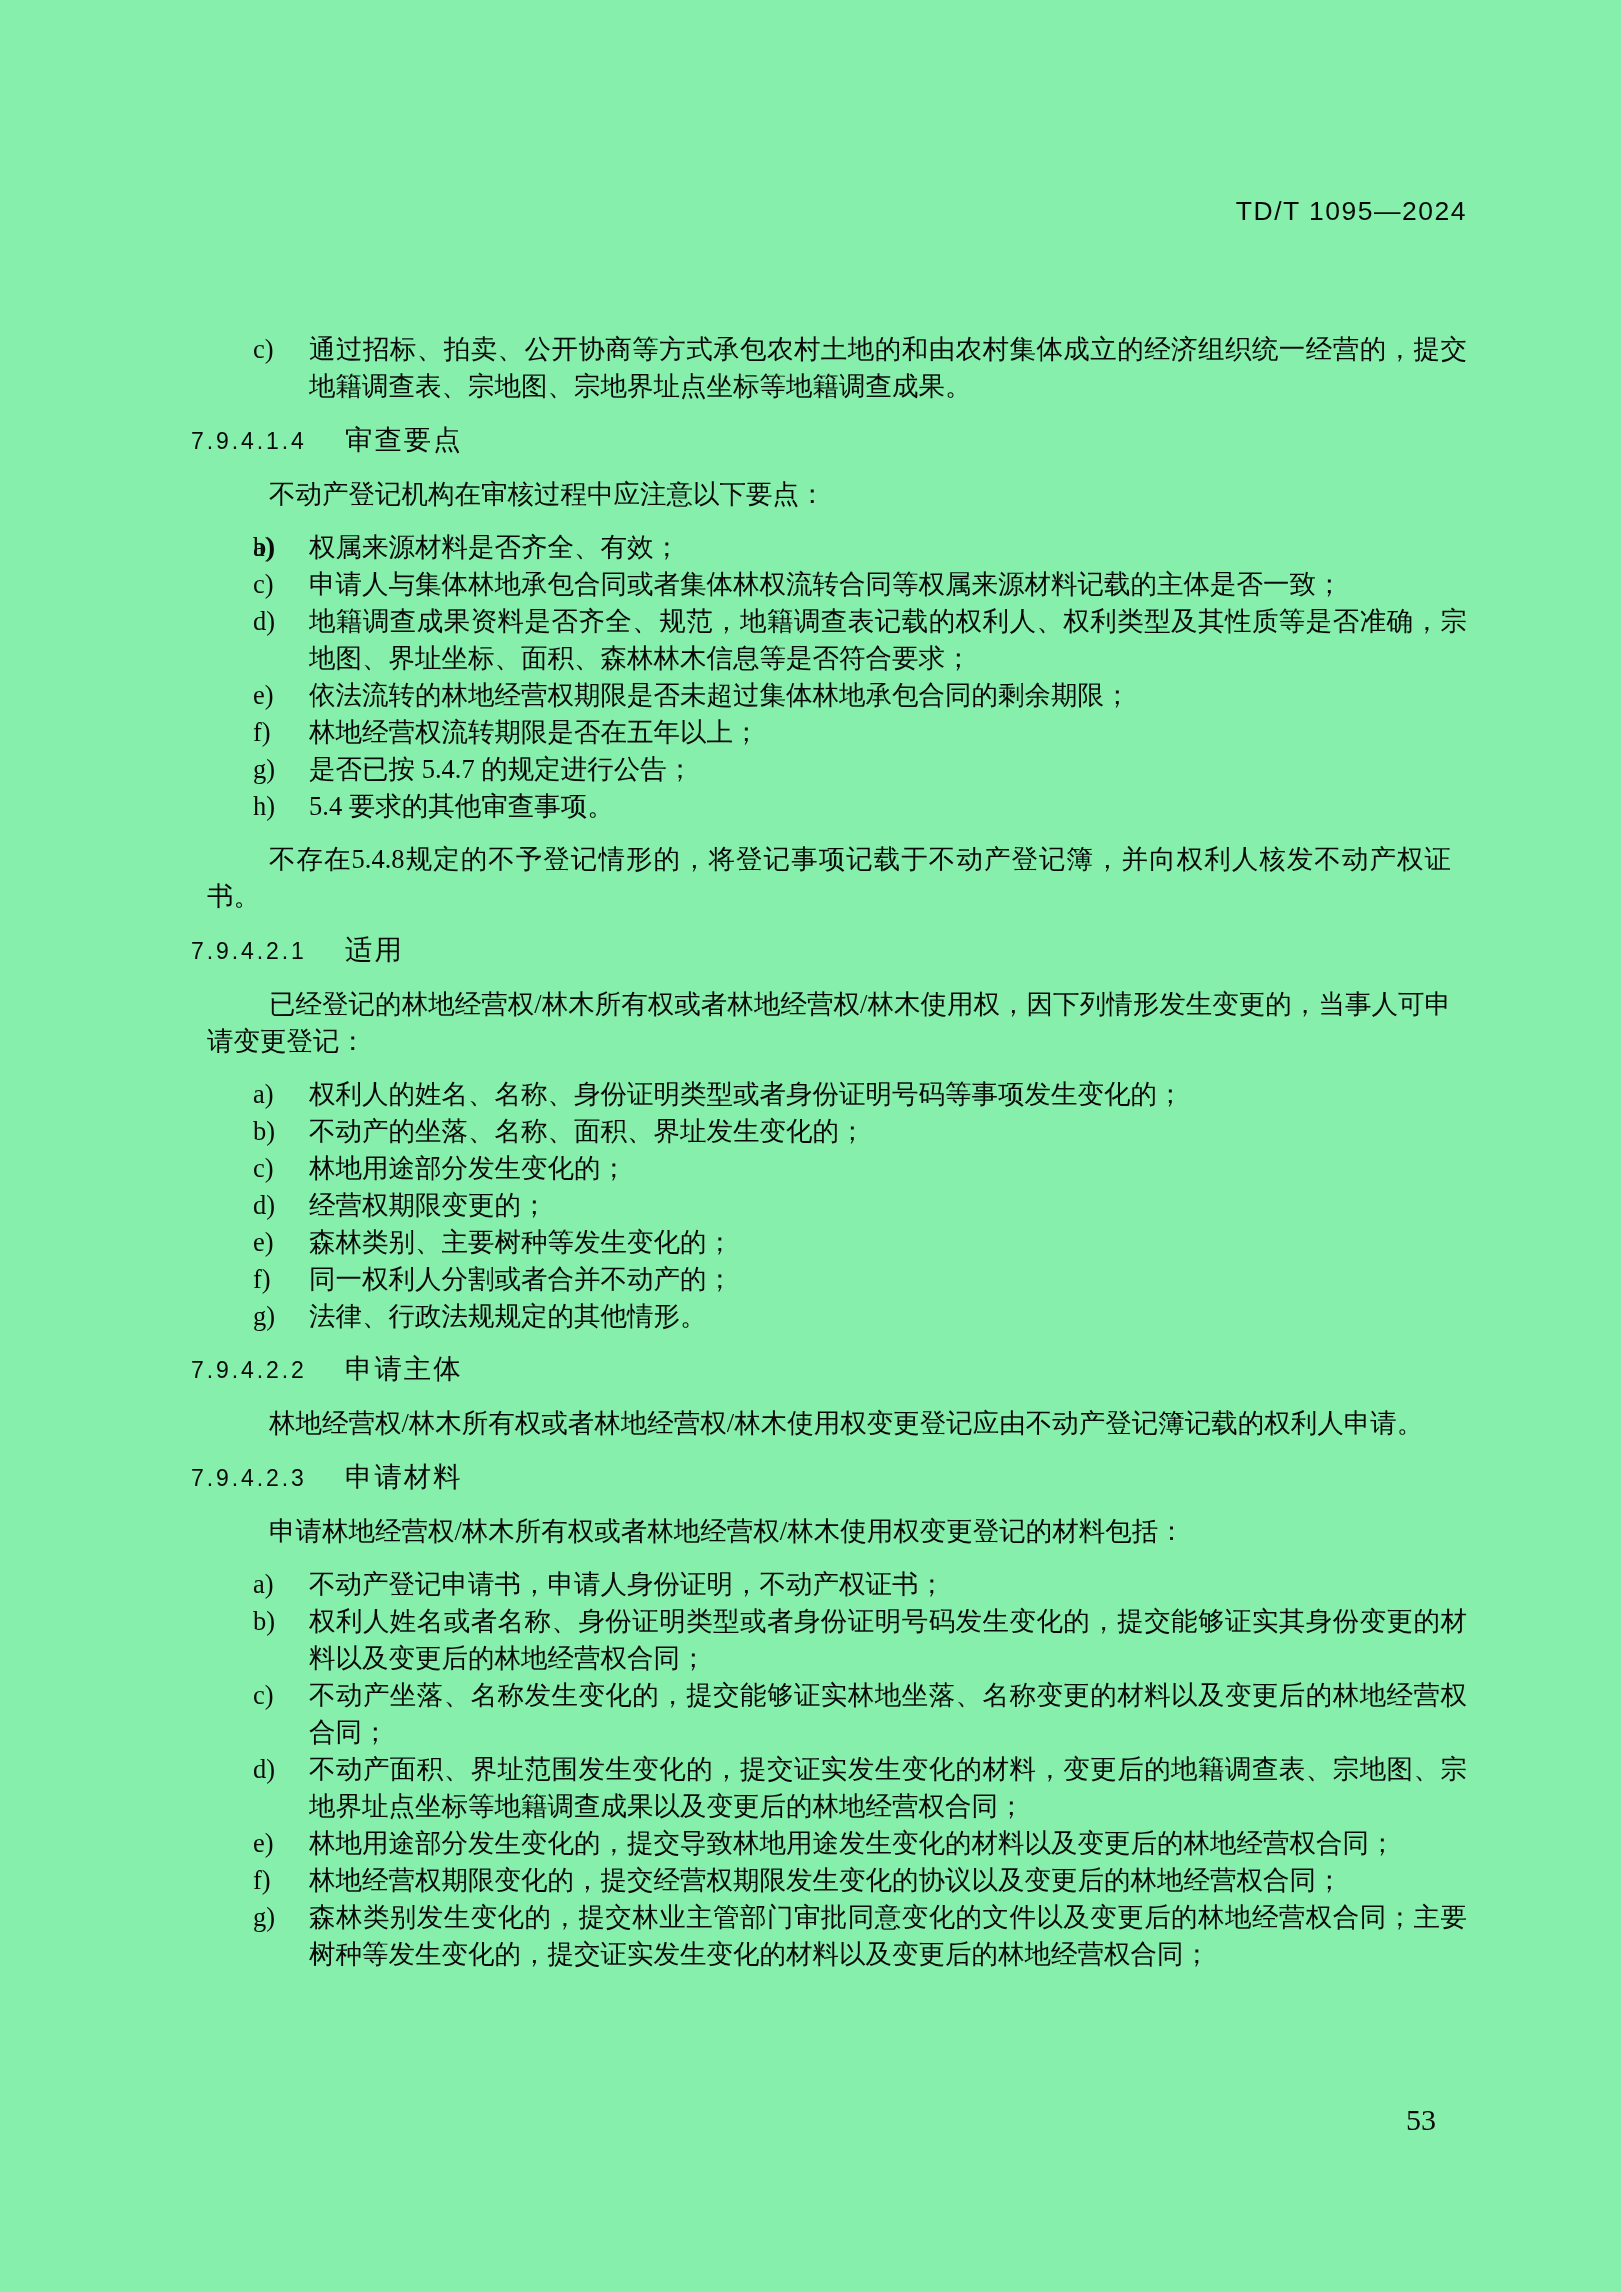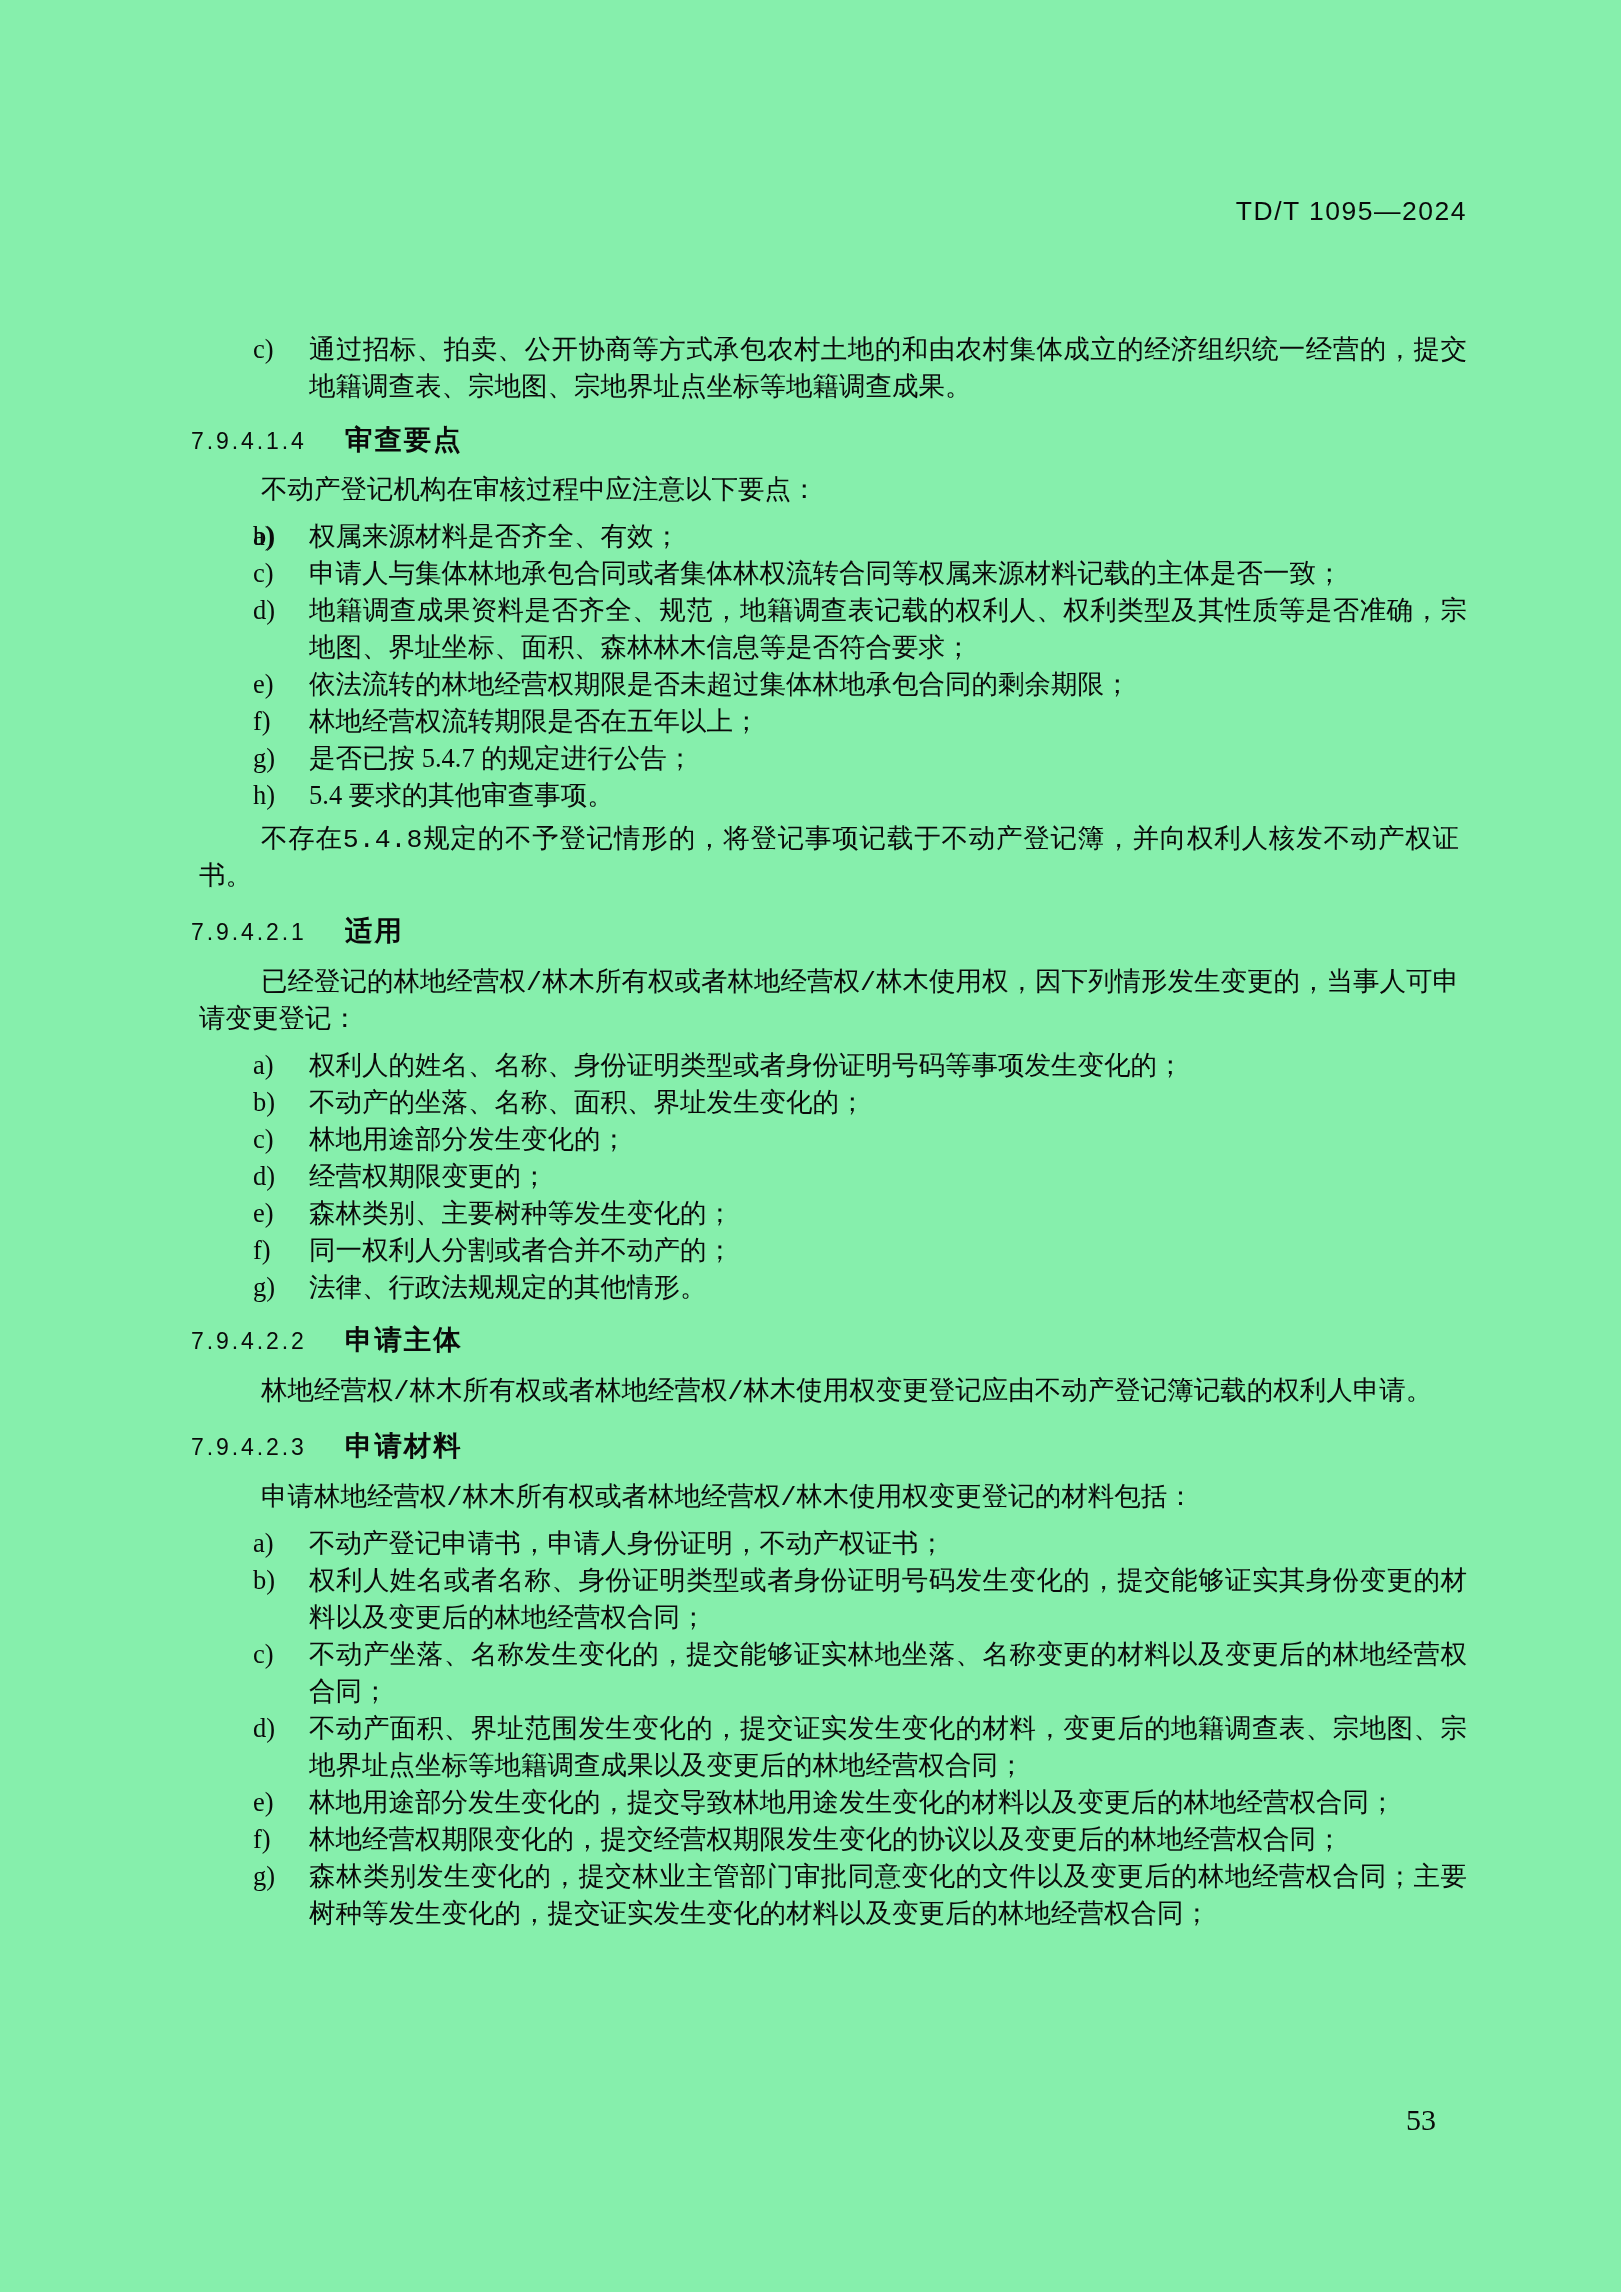--- a/index.html
+++ b/index.html
@@ -24,23 +24,22 @@
   .doc-body{
     position:absolute;
     left:191px;top:331px;
     width:1276px;
     font-size:26.5px;
     line-height:37px;
     text-align:justify;
     text-justify:inter-ideograph;
   }
   .para{
-    margin:8px;
+    margin:16px;
     text-indent:62px;
-    font-family:Liberation Mono, monospace;
   }
   .list-item{
     position:relative;
     margin:0;
     padding-left:118px;
   }
   .list-letter{
     position:absolute;
     left:62px;top:0;
     text-indent:0;
@@ -53,21 +52,21 @@
     text-align:left;
     white-space:nowrap;
   }
   .heading .h-num{
     font-weight:400;
     font-size:23px;
     letter-spacing:2.9px;
     margin-right:31px;
   }
   .heading .h-title{
-    font-weight:700;
+    font-weight:400;
     font-size:27.4px;
     letter-spacing:2px;
   }
   .page-number{
     position:absolute;
     top:2103px;right:185px;
     font-size:30px;
     font-family:"Liberation Serif","DejaVu Serif",serif;
   }
 </style>

